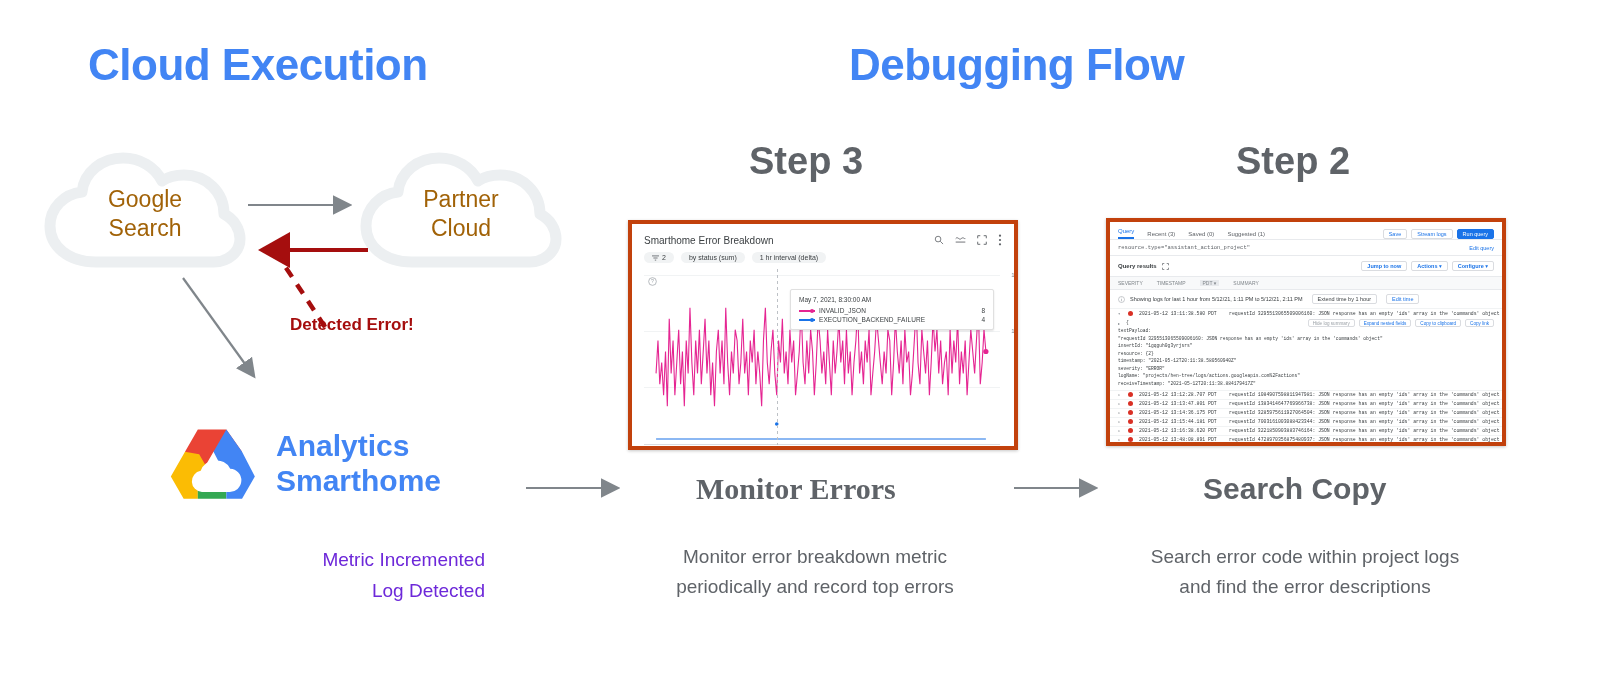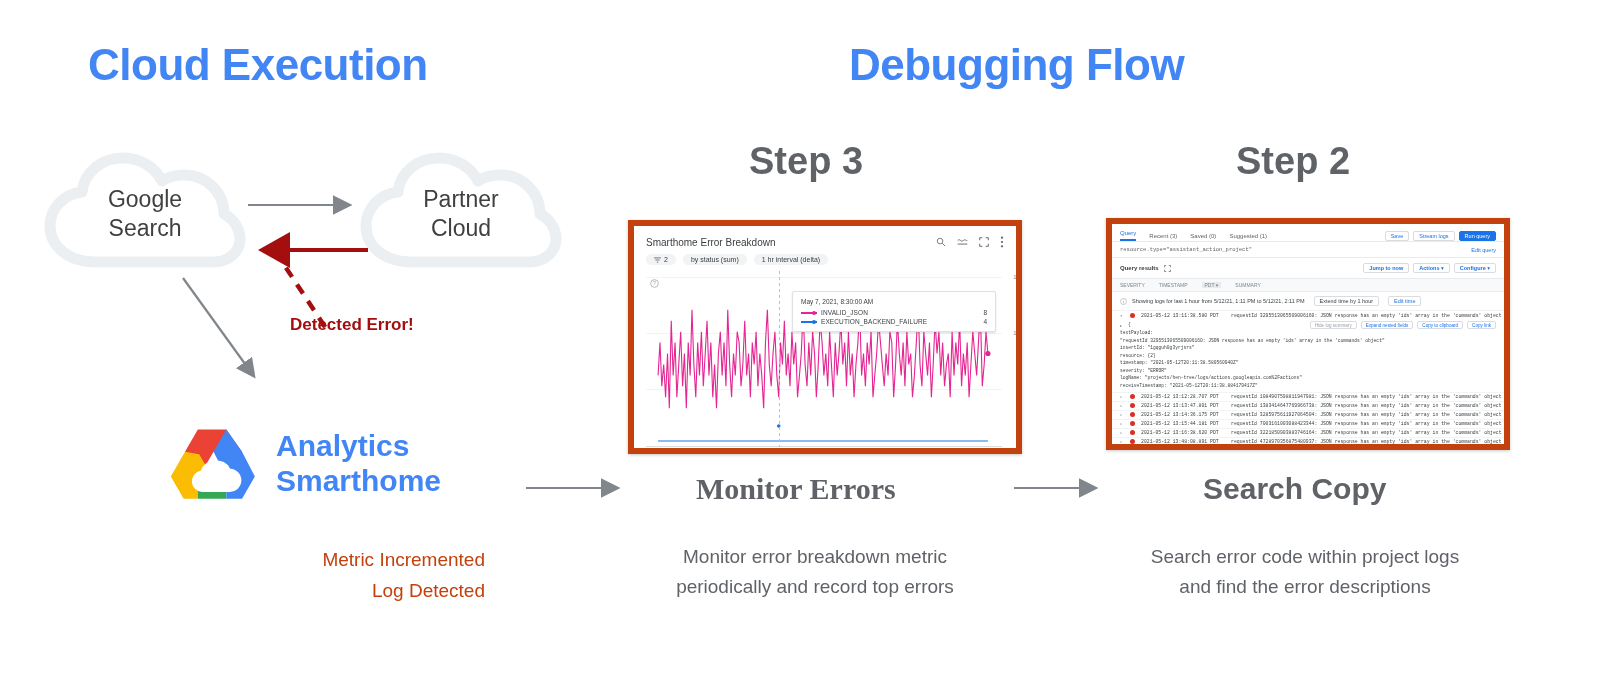--- a/index.html
+++ b/index.html
@@ -11,32 +11,32 @@
   
   .section-title{font-size:44px;font-weight:bold;color:#4285f4;letter-spacing:-0.5px;white-space:nowrap;}
   .step-title{font-size:38px;font-weight:bold;color:#5f6368;white-space:nowrap;}
   .flow-label{font-size:30px;font-weight:bold;color:#5f6368;white-space:nowrap;}
   .flow-desc{font-size:19px;color:#5f6368;line-height:1.6;text-align:center;}
 
   
   .cloud-wrap{position:absolute;}
   .cloud-txt{position:absolute;inset:0;display:flex;flex-direction:column;
              align-items:center;justify-content:center;font-size:23px;
-             color:#404040;font-weight:500;line-height:1.25;text-align:center;
+             color:#a16207;font-weight:500;line-height:1.25;text-align:center;
              padding-top:6px;box-sizing:border-box;}
 
   
   .err-label{font-size:17px;font-weight:bold;color:#a50e0e;white-space:nowrap;}
 
   
   .logo-text{font-size:30px;font-weight:bold;color:#4285f4;line-height:1.18;}
-  .metric-text{font-size:19px;color:#c2410c;line-height:1.62;text-align:right;}
-
-  
-  .card{position:absolute;background:#fff;border:6px solid #c2410c;
+  .metric-text{font-size:19px;color:#6d28d9;line-height:1.62;text-align:right;}
+
+  
+  .card{position:absolute;background:#fff;border:4px solid #c2410c;
         box-shadow:0 1px 3px rgba(0,0,0,.22);overflow:hidden;}
 
   
   .ch-head{display:flex;align-items:center;justify-content:space-between;padding:10px 12px 2px 12px;}
   .ch-title{font-size:10px;color:#3c4043;font-weight:500;}
   .ch-icons{display:flex;gap:11px;align-items:center;color:#5f6368;}
   .chips{display:flex;gap:7px;padding:4px 12px 6px 12px;}
   .chip{background:#f1f3f4;border-radius:9px;padding:2px 8px;font-size:7px;
         color:#3c4043;display:flex;align-items:center;gap:3px;white-space:nowrap;}
   .plot{position:relative;height:176px;margin:0 10px 0 12px;}

